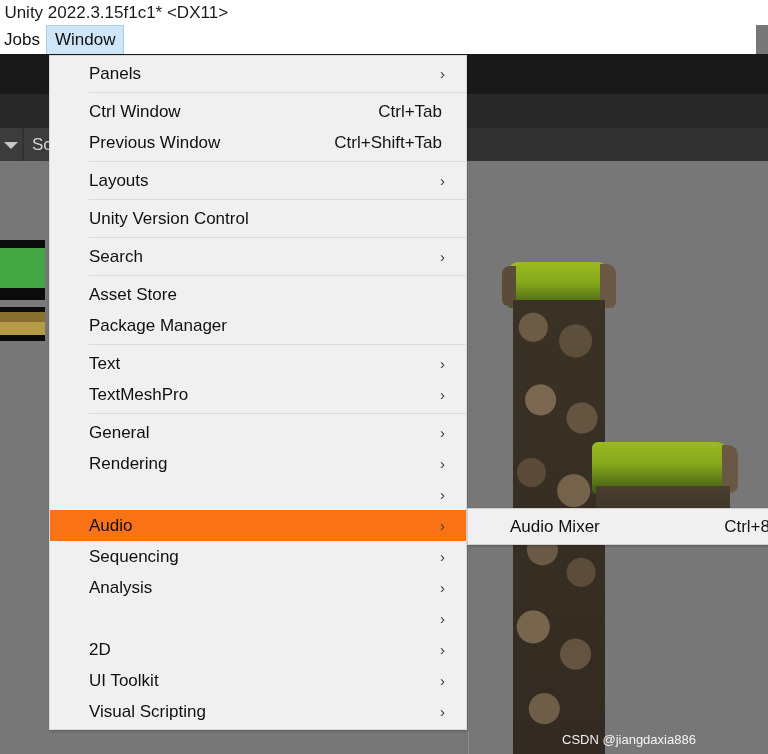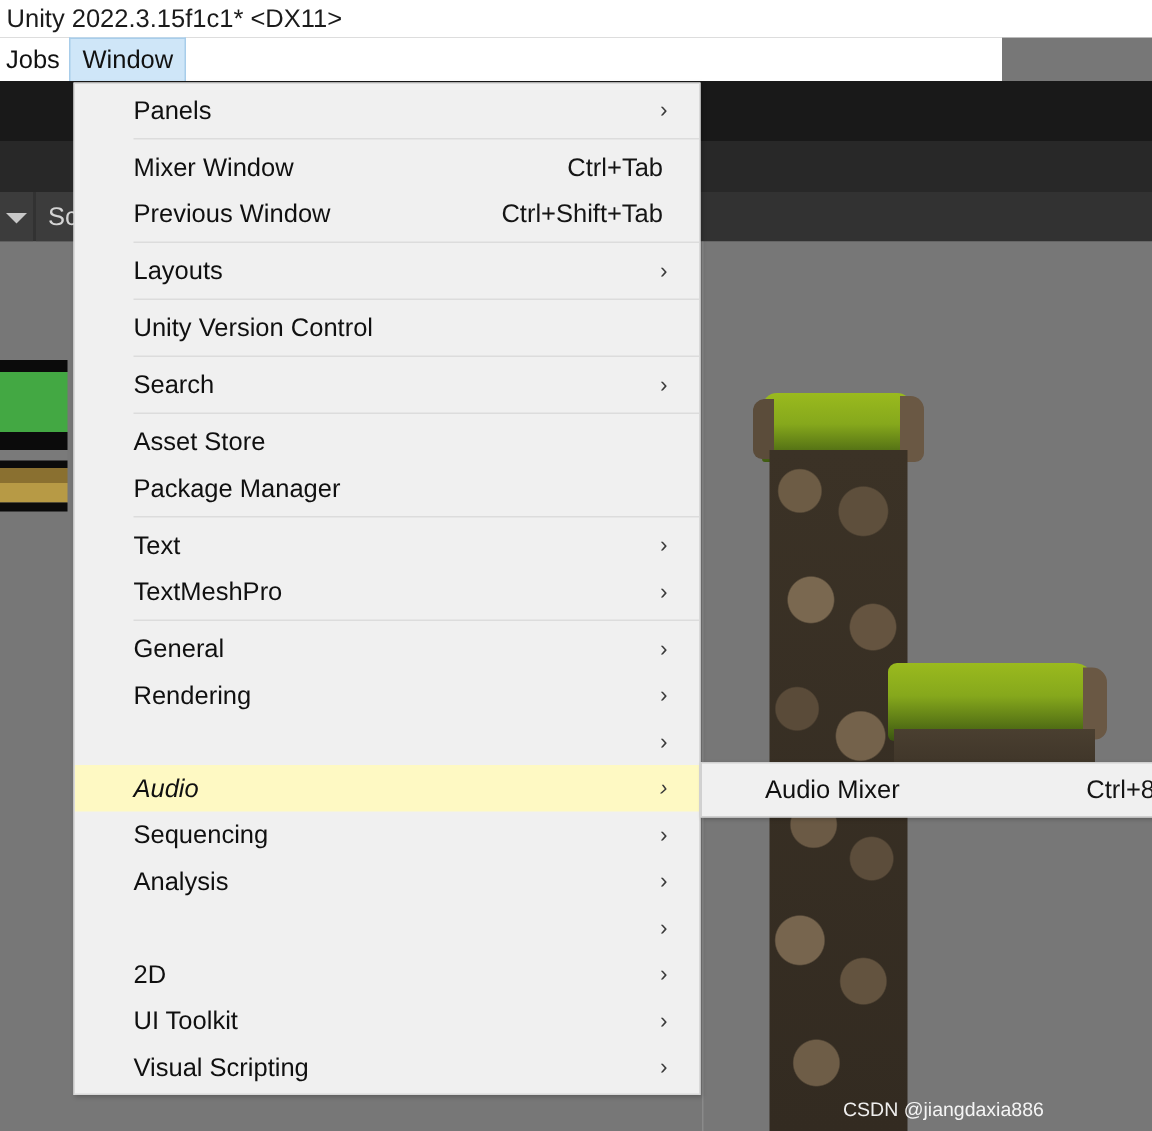--- a/index.html
+++ b/index.html
@@ -31,21 +31,21 @@
     white-space: nowrap;
     overflow: hidden;
   }
   .titlebar .tl-text {
     position: absolute;
     left: -6px; top: 0;
   }
   .menubar {
     position: absolute;
     left: 0; top: 25px;
-    width: 668px; height: 29px;
+    width: 756px; height: 29px;
     background: #ffffff;
   }
   .menubar-item {
     position: absolute;
     top: 0;
     height: 29px;
     line-height: 29px;
     font-size: 17px;
     color: #111111;
     padding: 0 8px;
@@ -240,22 +240,21 @@
     color: #151515;
   }
   .menu-item .mi-arrow {
     position: absolute;
     right: 16px; top: 0;
     width: 10px;
     color: #3a3a3a;
     font-size: 15px;
   }
   .menu-item.selected {
-    background: #fef9c3;
-    font-style: italic;
+    background: #f97316;
   }
   .menu-sep {
     height: 1px;
     margin: 3px 0 3px 39px;
     background: #dcdcdc;
   }
 
   
   .submenu-panel {
     position: absolute;
@@ -322,21 +321,21 @@
   <div class="watermark">CSDN @jiangdaxia886</div>
 </div>
 
 <div class="menu-panel" id="window-menu">
     <div class="menu-item">
       <span class="mi-label">Panels</span>
       <span class="mi-arrow">›</span>
     </div>
     <div class="menu-sep"></div>
     <div class="menu-item">
-      <span class="mi-label">Mixer Window</span>
+      <span class="mi-label">Ctrl Window</span>
       <span class="mi-shortcut">Ctrl+Tab</span>
     </div>
     <div class="menu-item">
       <span class="mi-label">Previous Window</span>
       <span class="mi-shortcut">Ctrl+Shift+Tab</span>
     </div>
     <div class="menu-sep"></div>
     <div class="menu-item">
       <span class="mi-label">Layouts</span>
       <span class="mi-arrow">›</span>

